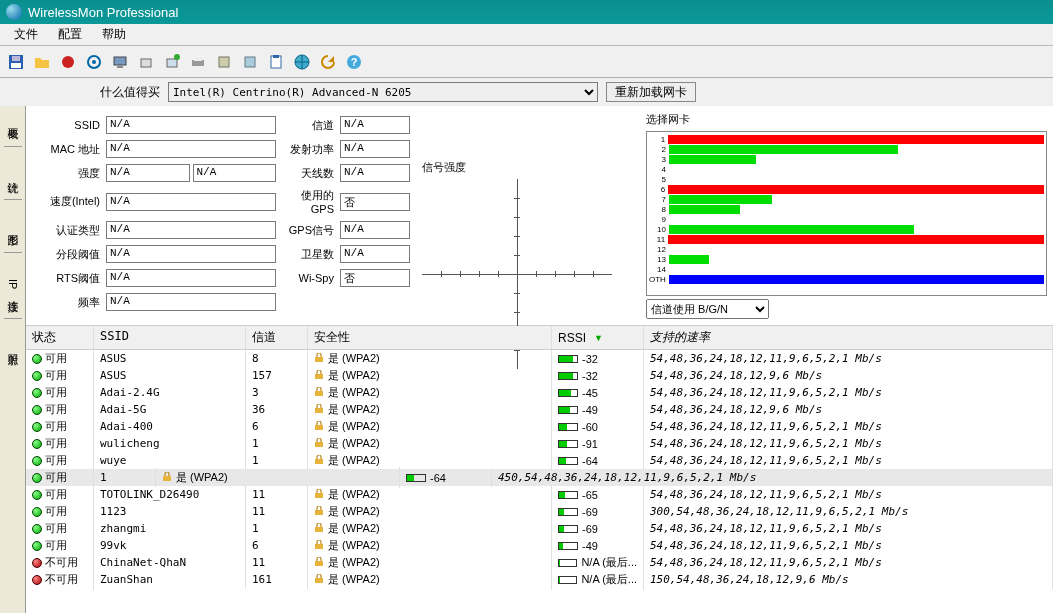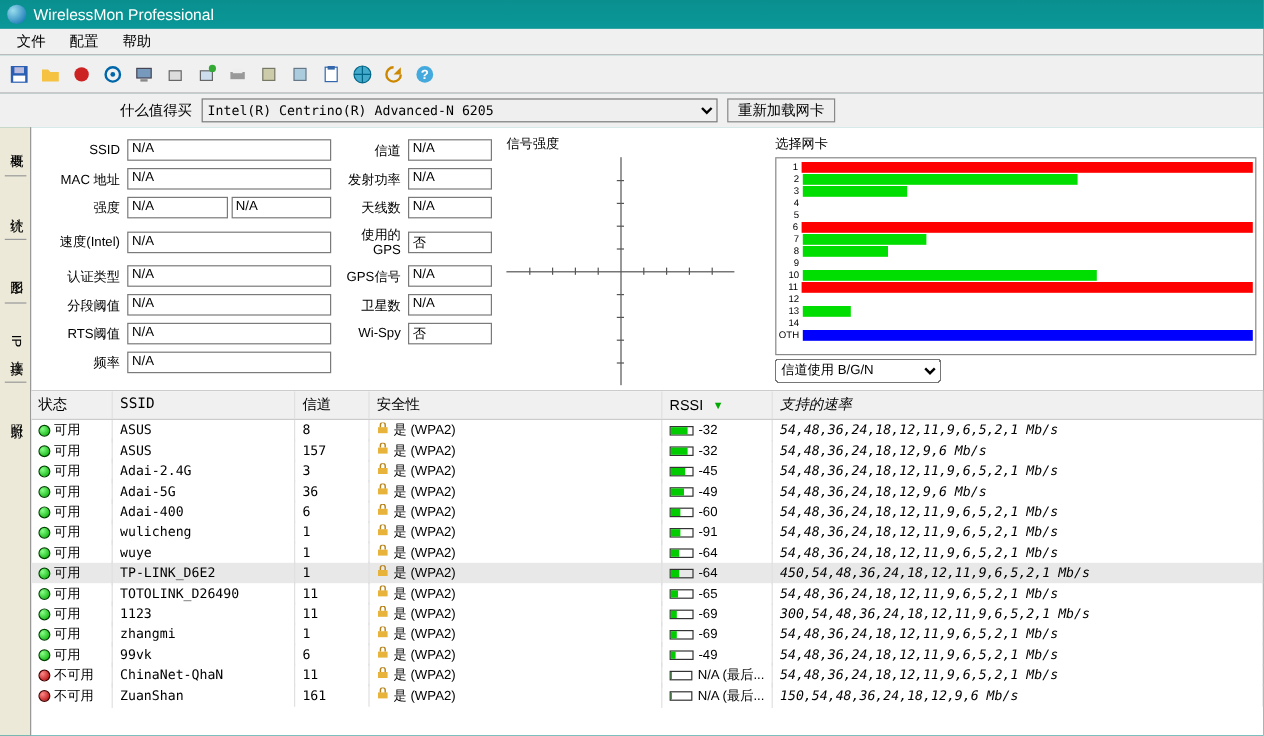--- a/index.html
+++ b/index.html
@@ -24,43 +24,43 @@
 .sidebar { width: 26px; background: #ece9d8; border-right: 1px solid #999; display: flex; flex-direction: column; align-items: center; padding-top: 8px; gap: 20px; }
 .sidebar .tab { writing-mode: vertical-rl; font-size: 11px; cursor: pointer; padding: 6px 2px; }
 .sidebar .sep { height: 1px; width: 18px; background: #999; }
 
 .content { flex: 1; background: #fff; display: flex; flex-direction: column; overflow: hidden; }
 
 .upper { height: 220px; display: flex; border-bottom: 1px solid #ccc; }
 .info-panel { width: 390px; padding: 10px 6px; }
 .info-grid { display: grid; grid-template-columns: 72px 170px 60px 70px; row-gap: 6px; column-gap: 2px; align-items: center; }
 .info-grid .lbl { text-align: right; font-size: 11px; padding-right: 4px; }
-.info-grid .val { height: 18px; border: 1px solid #7a7a7a; background: #fff; padding: 1px 3px; font-size: 11px; font-family: Liberation Sans, sans-serif; overflow: hidden; }
+.info-grid .val { height: 18px; border: 1px solid #7a7a7a; background: #fff; padding: 1px 3px; font-size: 11px; font-family: Liberation Mono, monospace; overflow: hidden; }
 .info-grid .col2 { display: flex; gap: 3px; }
 .info-grid .col2 .val { flex: 1; }
 
-.signal-panel { width: 220px; padding: 6px; }
+.signal-panel { width: 220px; padding: 6px; margin-top: 48px; }
 .panel-title { font-size: 11px; margin-bottom: 4px; }
 .crosshair { width: 190px; height: 190px; position: relative; }
 .crosshair::before, .crosshair::after { content: ''; position: absolute; background: #555; }
 .crosshair::before { left: 50%; top: 0; width: 1px; height: 100%; }
 .crosshair::after { top: 50%; left: 0; height: 1px; width: 100%; }
 .tick { position: absolute; background: #555; }
 .tick.h { width: 6px; height: 1px; left: calc(50% - 3px); }
 .tick.v { height: 6px; width: 1px; top: calc(50% - 3px); }
 
 .channel-panel { flex: 1; padding: 6px 6px 6px 10px; }
 .chbars { border: 1px solid #888; height: 165px; padding: 2px; }
 .chrow { display: flex; align-items: center; height: 10px; }
 .chnum { width: 20px; text-align: right; font-size: 8px; padding-right: 3px; }
 .chbar { height: 9px; }
 .chbar.red { background: #f00; }
 .chbar.green { background: #0d0; }
 .chbar.blue { background: #00f; }
-.channel-panel select { width: 138px; height: 20px; font-size: 11px; margin-top: 3px; }
+.channel-panel select { width: 123px; height: 20px; font-size: 11px; margin-top: 3px; }
 
 .listview { flex: 1; overflow: auto; }
 .lvheader { display: flex; background: #f0f0f0; border-bottom: 1px solid #ccc; position: sticky; top: 0; }
 .lvheader .col, .lvrow .col { padding: 3px 6px; font-size: 11px; border-right: 1px solid #e0e0e0; overflow: hidden; white-space: nowrap; }
 .lvheader .col { font-size: 12px; }
 .lvrow { display: flex; height: 17px; align-items: center; }
 .lvrow.sel { background: #e8e8e8; }
 .col.c0 { width: 68px; display: flex; align-items: center; gap: 3px; }
 .col.c1 { width: 152px; font-family: monospace; }
 .col.c2 { width: 62px; font-family: monospace; }
@@ -498,21 +498,20 @@
                 </span>
                 <span>-64</span>
               </div>
               <div class="col c5">54,48,36,24,18,12,11,9,6,5,2,1 Mb/s</div>
             </div>
             <div class="lvrow sel">
               <div class="col c0">
                 <span class="statusdot g"></span>
                 <span>可用</span>
               </div>
-              <div class="col c1">TP-LINK_D6E2</div>
               <div class="col c2">1</div>
               <div class="col c3">
                 <span><svg class="lockicon" viewBox="0 0 10 10">
                     <rect x="1" y="4" width="8" height="5" fill="#e8b33a"></rect>
                     <path d="M3 4V2a2 2 0 0 1 4 0v2" fill="none" stroke="#b8831a" stroke-width="1.2"></path>
                   </svg></span>
                 <span>是 (WPA2)</span>
               </div>
               <div class="col c4">
                 <span class="rssibar">

